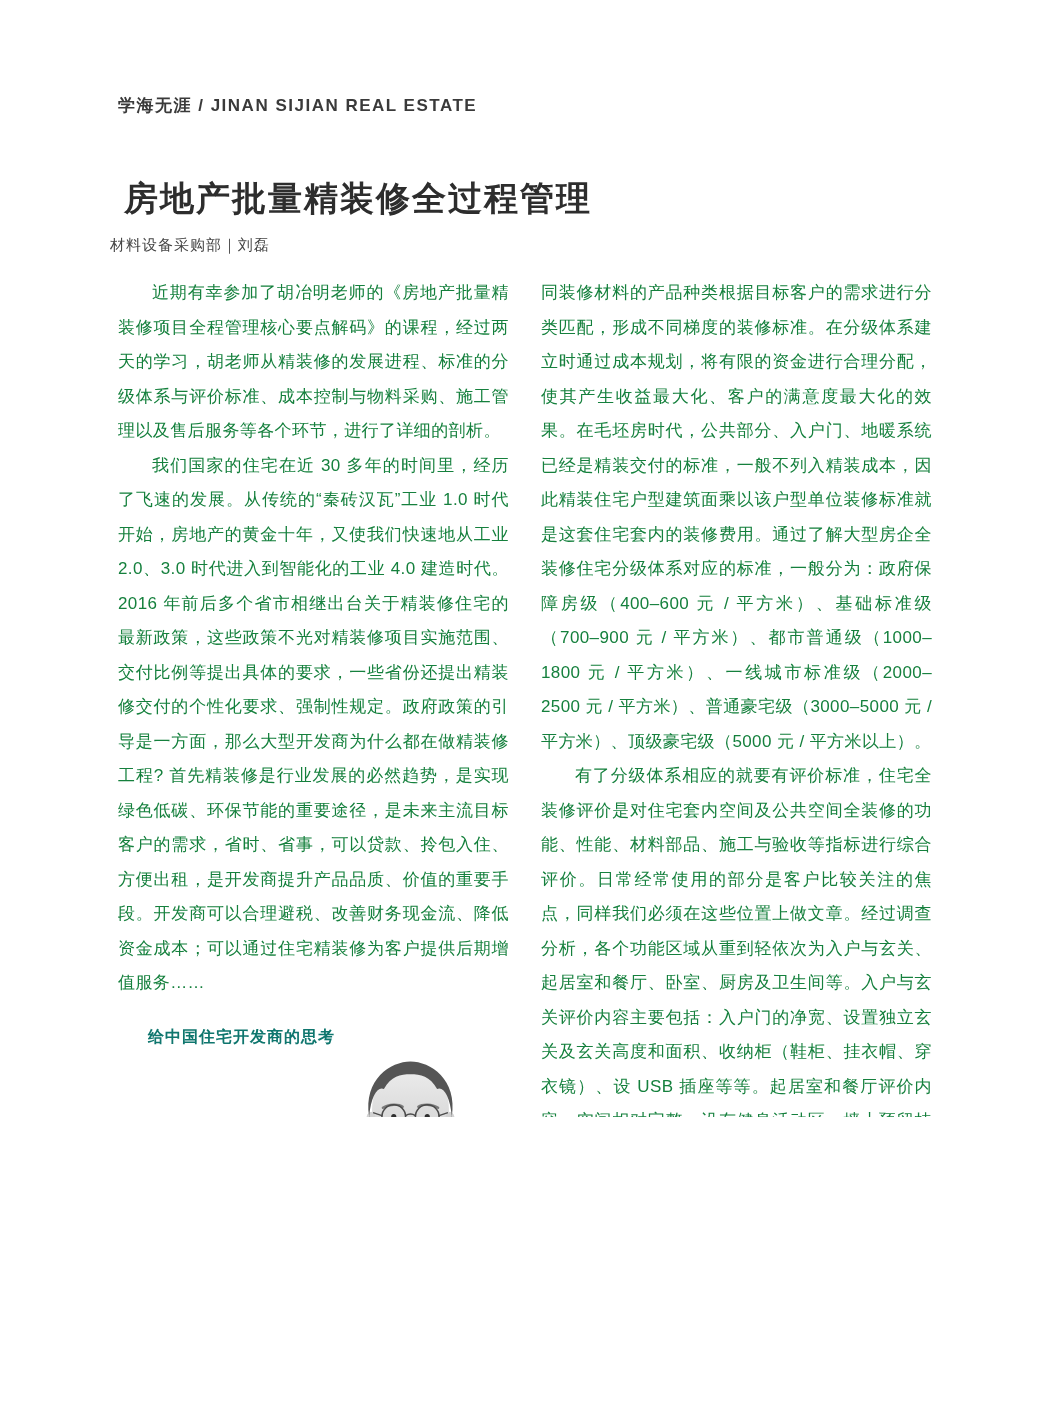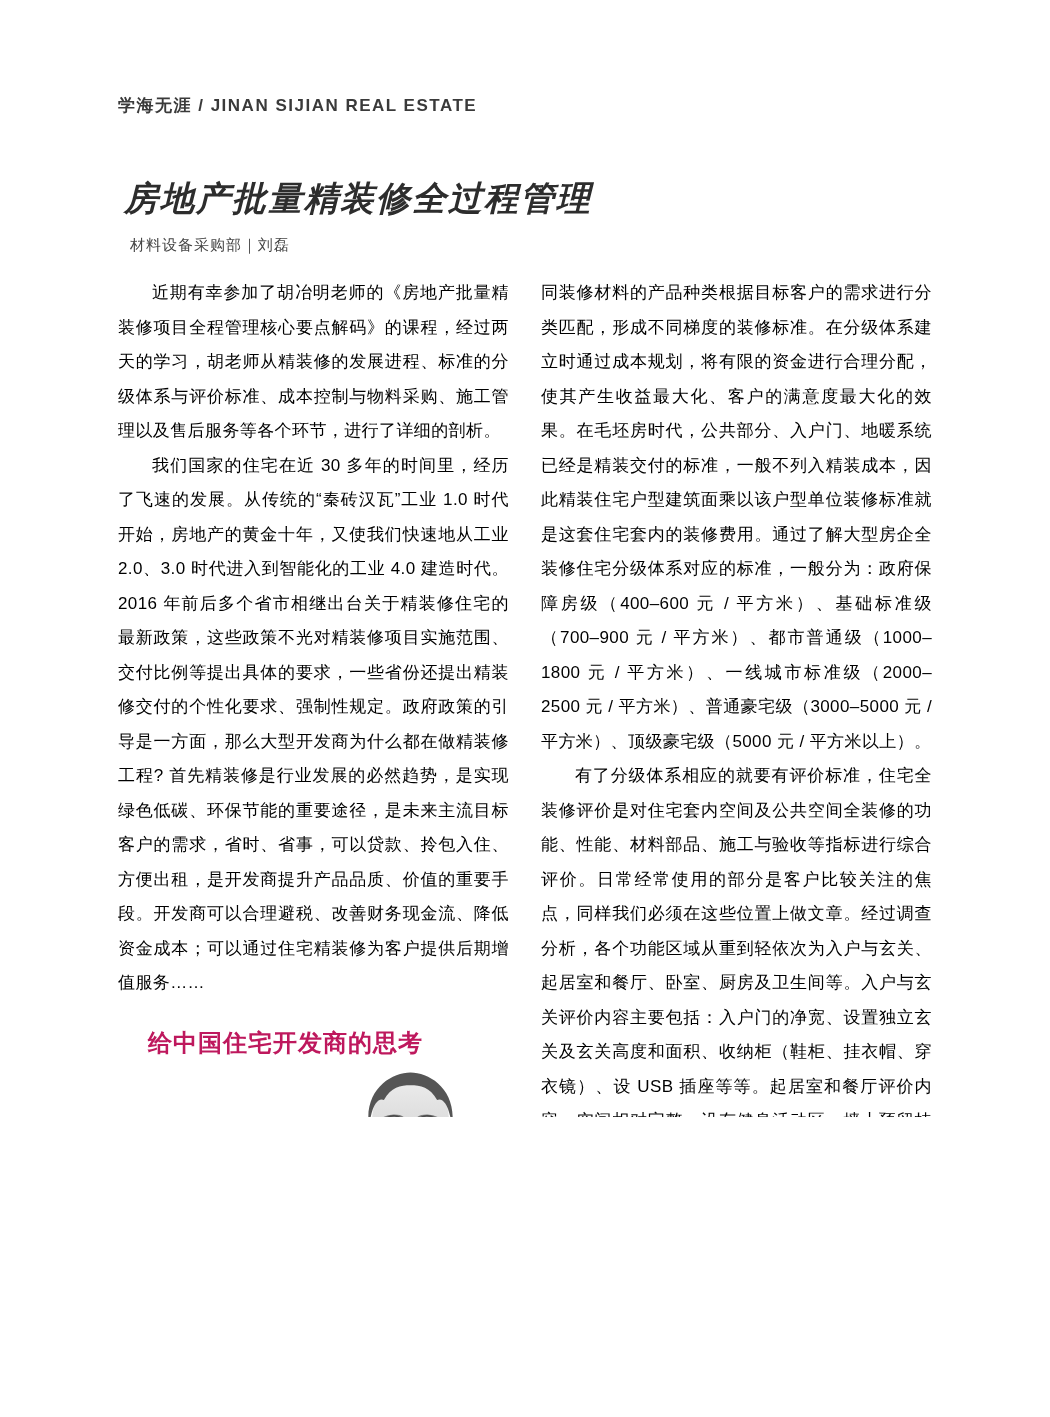--- a/index.html
+++ b/index.html
@@ -16,42 +16,42 @@
     font-size:17px; font-weight:bold; letter-spacing:1.5px;
     color:#3a3a3a;
   }
   .article-title {
     position:absolute; left:124px; top:176px;
     font-family:"DejaVu Serif", serif;
     font-size:34px; font-weight:bold; letter-spacing:2px;
     color:#2d2d2d;
   }
   .byline {
-    position:absolute; left:130px; top:236px;
+    position:absolute; left:110px; top:236px;
     font-size:15px; color:#454545; letter-spacing:1px;
   }
   .columns {
     position:absolute; left:118px; top:276px;
     width:814px;
     display:flex; gap:32px;
   }
   .col { width:391px; }
   .col p {
     margin:0;
     font-size:17px; line-height:34.5px;
     text-align:justify;
     letter-spacing:0.4px;
-    color:#000000;
+    color:#15803d;
   }
   .indent { text-indent:2em; }
   .subhead {
     margin:26px 0 6px 0;
     padding-left:30px;
-    font-size:24px; font-weight:bold;
-    color:#be185d;
+    font-size:16px; font-weight:bold;
+    color:#0f766e;
     letter-spacing:1px;
   }
   .figure {
     position:relative;
     height:200px;
     margin-bottom:10px;
   }
   .portrait {
     position:absolute; right:0; top:4px;
     width:197px; height:196px;
@@ -75,21 +75,21 @@
     color:#000000;
   }
 </style>
 </head>
 <body>
 
 <div class="page">
 
   <div class="masthead">学海无涯 / JINAN SIJIAN REAL ESTATE</div>
 
-  <h1 class="article-title" style="margin:0;font-style:italic;">房地产批量精装修全过程管理</h1>
+  <h1 class="article-title" style="margin:0;">房地产批量精装修全过程管理</h1>
 
   <div class="byline">材料设备采购部｜刘磊</div>
 
   <div class="columns">
 
     <div class="col">
       <p class="indent">近期有幸参加了胡冶明老师的《房地产批量精装修项目全程管理核心要点解码》的课程，经过两天的学习，胡老师从精装修的发展进程、标准的分级体系与评价标准、成本控制与物料采购、施工管理以及售后服务等各个环节，进行了详细的剖析。</p>
       <p class="indent">我们国家的住宅在近 30 多年的时间里，经历了飞速的发展。从传统的“秦砖汉瓦”工业 1.0 时代开始，房地产的黄金十年，又使我们快速地从工业 2.0、3.0 时代进入到智能化的工业 4.0 建造时代。2016 年前后多个省市相继出台关于精装修住宅的最新政策，这些政策不光对精装修项目实施范围、交付比例等提出具体的要求，一些省份还提出精装修交付的个性化要求、强制性规定。政府政策的引导是一方面，那么大型开发商为什么都在做精装修工程? 首先精装修是行业发展的必然趋势，是实现绿色低碳、环保节能的重要途径，是未来主流目标客户的需求，省时、省事，可以贷款、拎包入住、方便出租，是开发商提升产品品质、价值的重要手段。开发商可以合理避税、改善财务现金流、降低资金成本；可以通过住宅精装修为客户提供后期增值服务……</p>
       <div class="subhead">给中国住宅开发商的思考</div>
 

